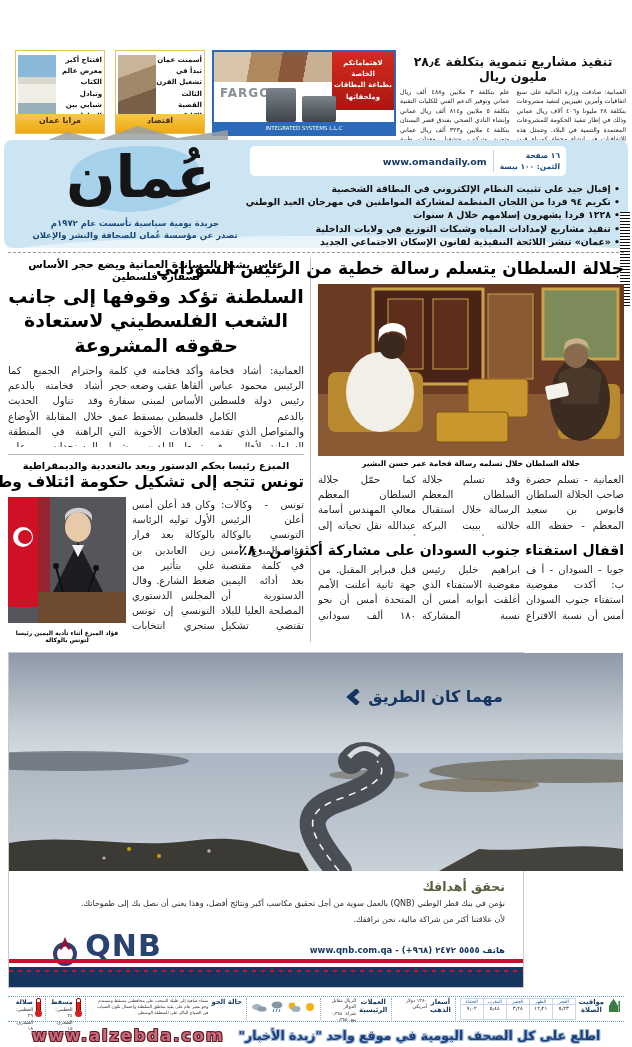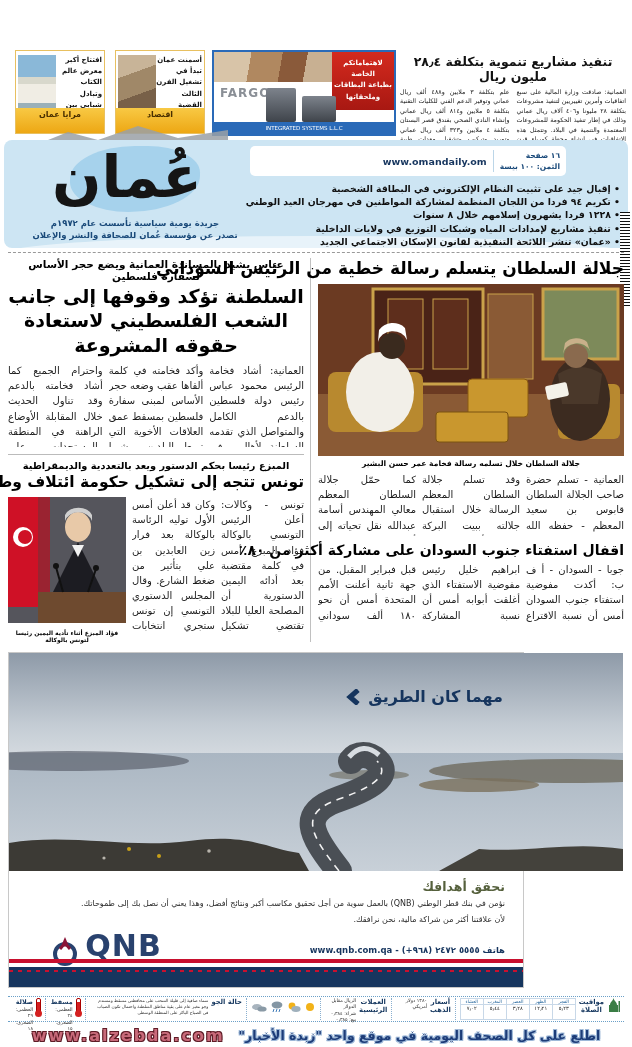--- a/index.html
+++ b/index.html
@@ -16,29 +16,29 @@
              color:#fff;font-size:7px;font-weight:bold;text-align:center;padding-top:6px;box-sizing:border-box;line-height:1.6;}
   .fargo-cards{position:absolute;left:0;top:0;width:120px;height:30px;
                background:linear-gradient(100deg,#d8c4a8 0 30%,#b08860 30% 55%,#8a5a3a 55% 75%,#c8b092 75%);}
   .fargo-brand{position:absolute;left:6px;top:34px;font-size:12px;font-weight:bold;color:#8a8f96;letter-spacing:1px;direction:ltr;}
   .fargo-printer{position:absolute;background:linear-gradient(180deg,#7d838c,#3f444b);border-radius:2px;}
   .fargo-bot{position:absolute;left:0;right:0;bottom:0;height:12px;background:#2a6ab8;color:#fff;
              font-size:5.5px;text-align:center;line-height:12px;direction:ltr;}
   .teaser{top:50px;width:90px;height:84px;border:1px solid #e8c060;background:#fff;box-sizing:border-box;}
   .teaser .txt{position:absolute;right:2px;top:4px;width:46px;font-size:7px;font-weight:bold;line-height:1.6;text-align:right;color:#111;}
   .teaser .pic{position:absolute;left:2px;top:4px;width:38px;height:64px;}
-  .teaser .lbl{position:absolute;left:0;right:0;bottom:0;height:25px;background:linear-gradient(180deg,#f8c944,#eda714);
+  .teaser .lbl{position:absolute;left:0;right:0;bottom:0;height:19px;background:linear-gradient(180deg,#f8c944,#eda714);
                color:#4a3000;font-size:8px;font-weight:bold;text-align:center;line-height:13px;}
   .pic-ship{background:linear-gradient(180deg,#8ab8d8 0 35%,#d8d8cc 35% 45%,#f0ede4 45% 75%,#9ab0b8 75%);}
   .pic-cement{background:linear-gradient(160deg,#c8b498 0 30%,#a08868 30% 60%,#786048 60%);}
   
   .band{left:4px;top:140px;width:624px;height:108px;background:#cde5f3;border-radius:8px;}
   .band .wave{position:absolute;left:0;bottom:-6px;width:100%;height:18px;background:#fff;border-radius:50% 50% 0 0/100% 100% 0 0;opacity:.55;}
   .mount{left:28px;top:126px;width:200px;height:22px;}
-  .logo{left:32px;top:138px;width:190px;height:78px;text-align:center;font-size:58px;font-weight:bold;color:#151515;line-height:78px;}
+  .logo{left:46px;top:138px;width:190px;height:78px;text-align:center;font-size:58px;font-weight:bold;color:#151515;line-height:78px;}
   .logo-blob{left:70px;top:146px;width:130px;height:66px;background:#a6d2ec;border-radius:50% 40% 55% 45%;}
   .tag1{left:10px;top:218px;width:250px;text-align:center;font-size:8.5px;font-weight:bold;color:#1a4a7a;}
   .tag2{left:10px;top:230px;width:250px;text-align:center;font-size:8.5px;font-weight:bold;color:#1a4a7a;}
   .dateline{left:250px;top:146px;width:316px;height:30px;background:#fff;border-radius:5px;
             display:flex;direction:rtl;align-items:center;}
   .dateline .cell{padding:0 6px;border-left:1px solid #bcd6e8;}
   .dateline .cell:last-child{border-left:none;}
   .dl-pages{font-size:7.5px;color:#1a4a7a;font-weight:bold;line-height:1.5;white-space:nowrap;}
   .dl-dates{font-size:6.8px;color:#333;line-height:1.5;text-align:center;white-space:nowrap;}
   .dl-web{font-size:9.5px;font-weight:bold;color:#16355e;direction:ltr;white-space:nowrap;}

